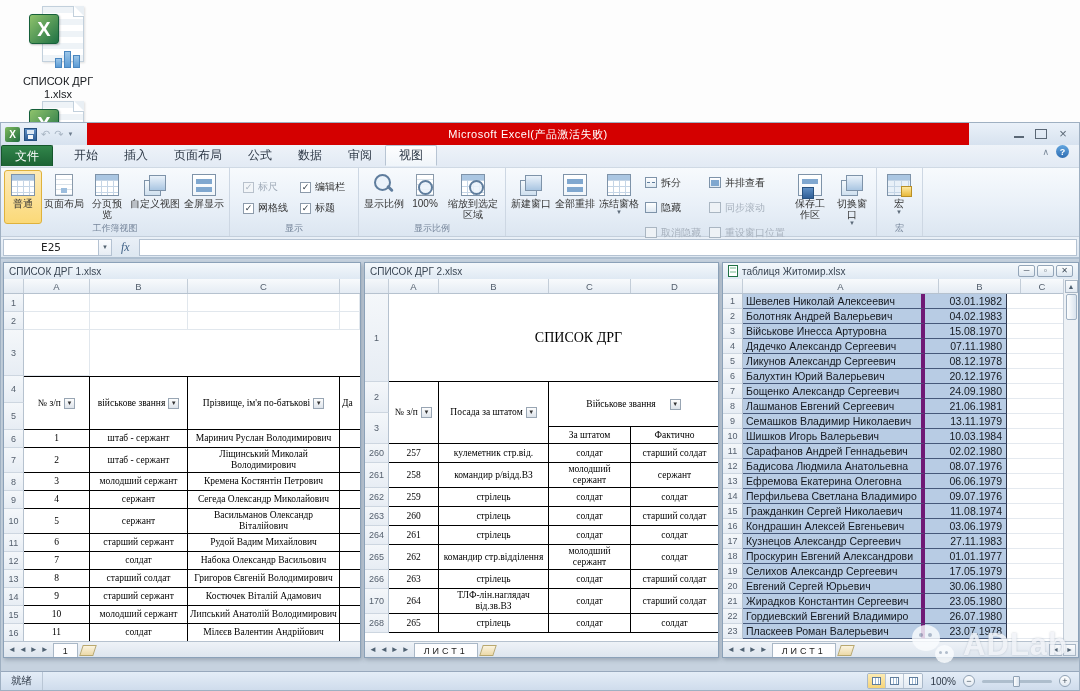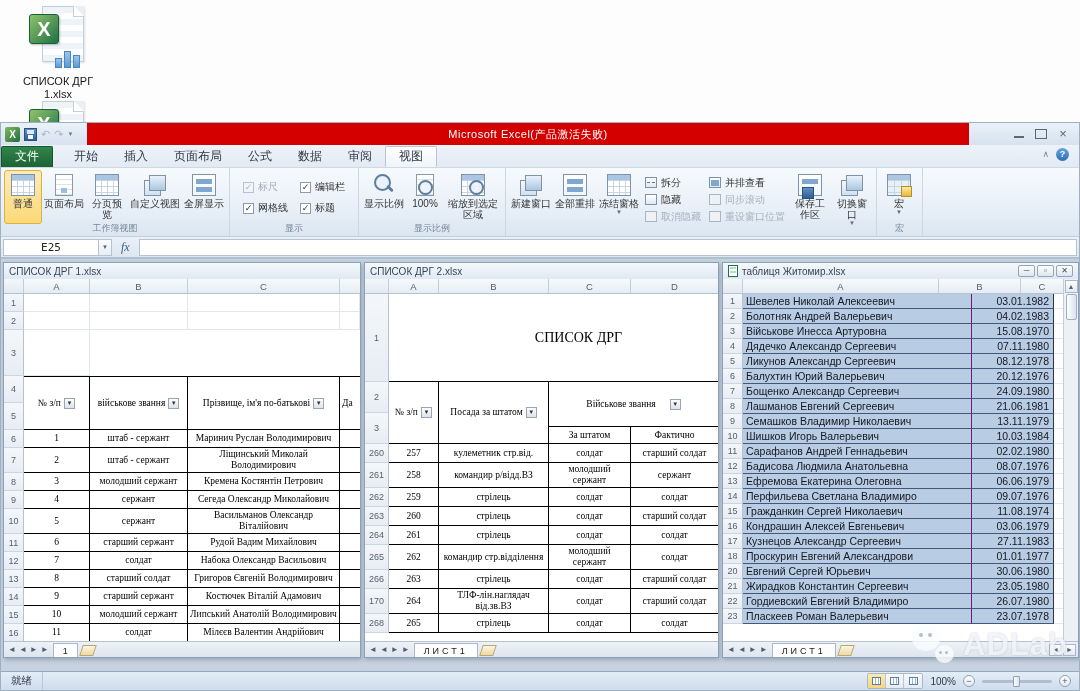--- a/index.html
+++ b/index.html
@@ -31,21 +31,21 @@
 .q-arrow{font-size:11px;color:#a9b6c4;line-height:1}
 .q-drop{font-size:6px;color:#6c7c8d}
 .redband{flex:1;background:#d40000;color:#fff;font-size:11px;display:flex;align-items:center;justify-content:center;letter-spacing:.5px}
 .winctl{width:110px;display:flex;align-items:center;justify-content:flex-end;gap:10px;padding-right:10px}
 .wc{width:12px;height:10px;position:relative;display:block}
 .wc-min:before{content:"";position:absolute;left:1px;right:1px;bottom:1px;border-bottom:2px solid #5a6775}
 .wc-max:before{content:"";position:absolute;inset:0;border:1.5px solid #5a6775}
 .wc-close{color:#5a6775;font-size:13px;line-height:10px;text-align:center}
 
 
-.tabrow{height:23px;background:linear-gradient(#eef3f9,#e2eaf4);display:flex;align-items:center;border-bottom:1px solid #cfd9e4}
+.tabrow{height:23px;background:linear-gradient(#eef3f9,#e2eaf4);display:flex;align-items:flex-start;border-bottom:1px solid #cfd9e4}
 .filetab{width:52px;height:21px;margin-right:8px;background:linear-gradient(#31854a,#1c6334);color:#fff;font-size:12px;display:flex;align-items:center;justify-content:center;border-radius:2px 2px 0 0;border:1px solid #15562c;border-bottom:none}
 .rtab{height:21px;padding:0 13px;display:flex;align-items:center;font-size:12px;color:#2e3947}
 .rtab.active{background:linear-gradient(#fefefe,#f0f5fa);border:1px solid #b7c4d3;border-bottom:1px solid #f0f5fa;border-radius:2px 2px 0 0;margin-bottom:-1px}
 .tr-right{margin-left:auto;display:flex;align-items:center;gap:7px;padding:0 10px 4px 0}
 .caret{font-size:9px;color:#7d8c9c}
 .help{width:13px;height:13px;border-radius:50%;background:linear-gradient(#63a6e0,#2f6eb2);color:#fff;font-size:9px;font-weight:bold;display:flex;align-items:center;justify-content:center}
 
 
 .ribbon{height:69px;background:linear-gradient(#f7fafd,#e9f0f8 55%,#dce6f1);border-bottom:1px solid #c3cedb;display:flex}
 .rgroup{position:relative;border-right:1px solid #cdd7e3;padding:2px 3px 13px;display:flex;align-items:flex-start}
@@ -78,21 +78,21 @@
  repeating-linear-gradient(90deg,rgba(0,0,0,0) 0 6px,#c5d5e6 6px 7px),
  repeating-linear-gradient(rgba(0,0,0,0) 0 5px,#c5d5e6 5px 6px),#e8f0f8}
 .ic-macro:after{content:"";position:absolute;right:-2px;bottom:-2px;width:9px;height:9px;background:linear-gradient(#ffe9a0,#e8b93c);border:1px solid #b98f25}
 
 .showgrid{display:grid;grid-template-columns:auto auto;gap:7px 12px;padding:10px 10px 0;align-content:start}
 .chk{display:flex;align-items:center;gap:4px;font-size:10px;color:#333}
 .chk .box{width:11px;height:11px;border:1px solid #8d9bab;background:#fff;font-size:9px;line-height:9px;text-align:center;color:#2d3844}
 .chk.dis{color:#a0abb8}
 .chk.dis .box{border-color:#b8c1cc;color:#aab4c0;background:#f2f5f8}
 
-.smallcol{display:flex;flex-direction:column;gap:2px;padding:5px 4px 0}
+.smallcol{display:flex;flex-direction:column;gap:10px;padding:5px 4px 0}
 .smallbtn{display:flex;align-items:center;gap:4px;font-size:10px;color:#333;height:15px;white-space:nowrap}
 .smallbtn.dis{color:#a7b1bd}
 .ic12{width:12px;height:11px;border:1px solid #7e93a9;background:linear-gradient(#fff,#dfe9f2);position:relative;flex:0 0 auto}
 .ic12.split:before{content:"";position:absolute;left:1px;right:1px;top:4px;border-top:1px dashed #5f7d9d}
 .ic12.pair:before{content:"";position:absolute;left:1px;top:2px;width:4px;height:6px;background:#7fa7cf}
 .ic12.pair:after{content:"";position:absolute;right:1px;top:2px;width:4px;height:6px;background:#7fa7cf}
 .ic12.gray{border-color:#aab6c2;background:#eef2f6}
 
 
 .fbar{height:22px;background:linear-gradient(#eaf0f7,#dde7f1);border-bottom:2px solid #aebfd0;display:flex;align-items:center;padding:2px}
@@ -133,21 +133,21 @@
 
 .lw-rn{width:20px}
 .lw-a{width:66px}.lw-b{width:98px}.lw-c{width:152px}.lw-d{flex:1;border-right:none}
 
 .mw-rn{width:24px}
 .mw-a{width:50px}.mw-b{width:110px}.mw-c{width:82px}.mw-d{flex:1}
 .rbody{flex:1;display:flex;overflow:hidden}
 .rcells{flex:1;display:flex;flex-direction:column;overflow:hidden}
 .rrow{display:flex;height:15px;flex:0 0 auto}
 .rrow .rn{width:20px;font-size:9px}
-.ra{width:229px;background:#b8cce4;border-right:1px solid #701a75;border-bottom:1px solid #46587a;font-size:10.5px;color:#14181f;display:flex;align-items:center;padding:0 3px;white-space:nowrap;overflow:hidden}
+.ra{width:182px;background:#b8cce4;border-right:4px solid #701a75;border-bottom:1px solid #46587a;font-size:10.5px;color:#14181f;display:flex;align-items:center;padding:0 3px;white-space:nowrap;overflow:hidden}
 .rb{width:82px;background:#b8cce4;border-right:1px solid #2b3448;border-bottom:1px solid #46587a;font-size:10.5px;color:#14181f;display:flex;align-items:center;justify-content:flex-end;padding:0 4px;white-space:nowrap;overflow:hidden}
 .rc{flex:1;border-bottom:1px solid #e4e9ef}
 .vscroll{width:15px;flex:0 0 auto;background:#edf1f5;border-left:1px solid #c3cdd8;display:flex;flex-direction:column;align-items:center}
 .varr{width:13px;height:13px;border:1px solid #aab7c5;background:linear-gradient(#fbfcfd,#e3eaf2);font-size:7px;color:#4f6172;display:flex;align-items:center;justify-content:center;margin:1px 0}
 .vthumb{width:11px;height:26px;border:1px solid #9fb0c2;background:linear-gradient(90deg,#fdfefe,#d9e3ee);border-radius:2px}
 
 
 .bigtitle{font-family:"Liberation Serif",serif;display:flex;align-items:center;justify-content:center;text-align:center}
 
 
@@ -819,20 +819,26 @@
                   <div class="rc"></div>
                 </div>
 
                 <div class="rrow">
                   <div class="rn">18</div>
                   <div class="ra">Проскурин Евгений Александрови</div>
                   <div class="rb">01.01.1977</div>
                   <div class="rc"></div>
                 </div>
 
+                <div class="rrow">
+                  <div class="rn">19</div>
+                  <div class="ra">Селихов Александр Сергеевич</div>
+                  <div class="rb">17.05.1979</div>
+                  <div class="rc"></div>
+                </div>
 
                 <div class="rrow">
                   <div class="rn">20</div>
                   <div class="ra">Евгений Сергей Юрьевич</div>
                   <div class="rb">30.06.1980</div>
                   <div class="rc"></div>
                 </div>
 
                 <div class="rrow">
                   <div class="rn">21</div>

